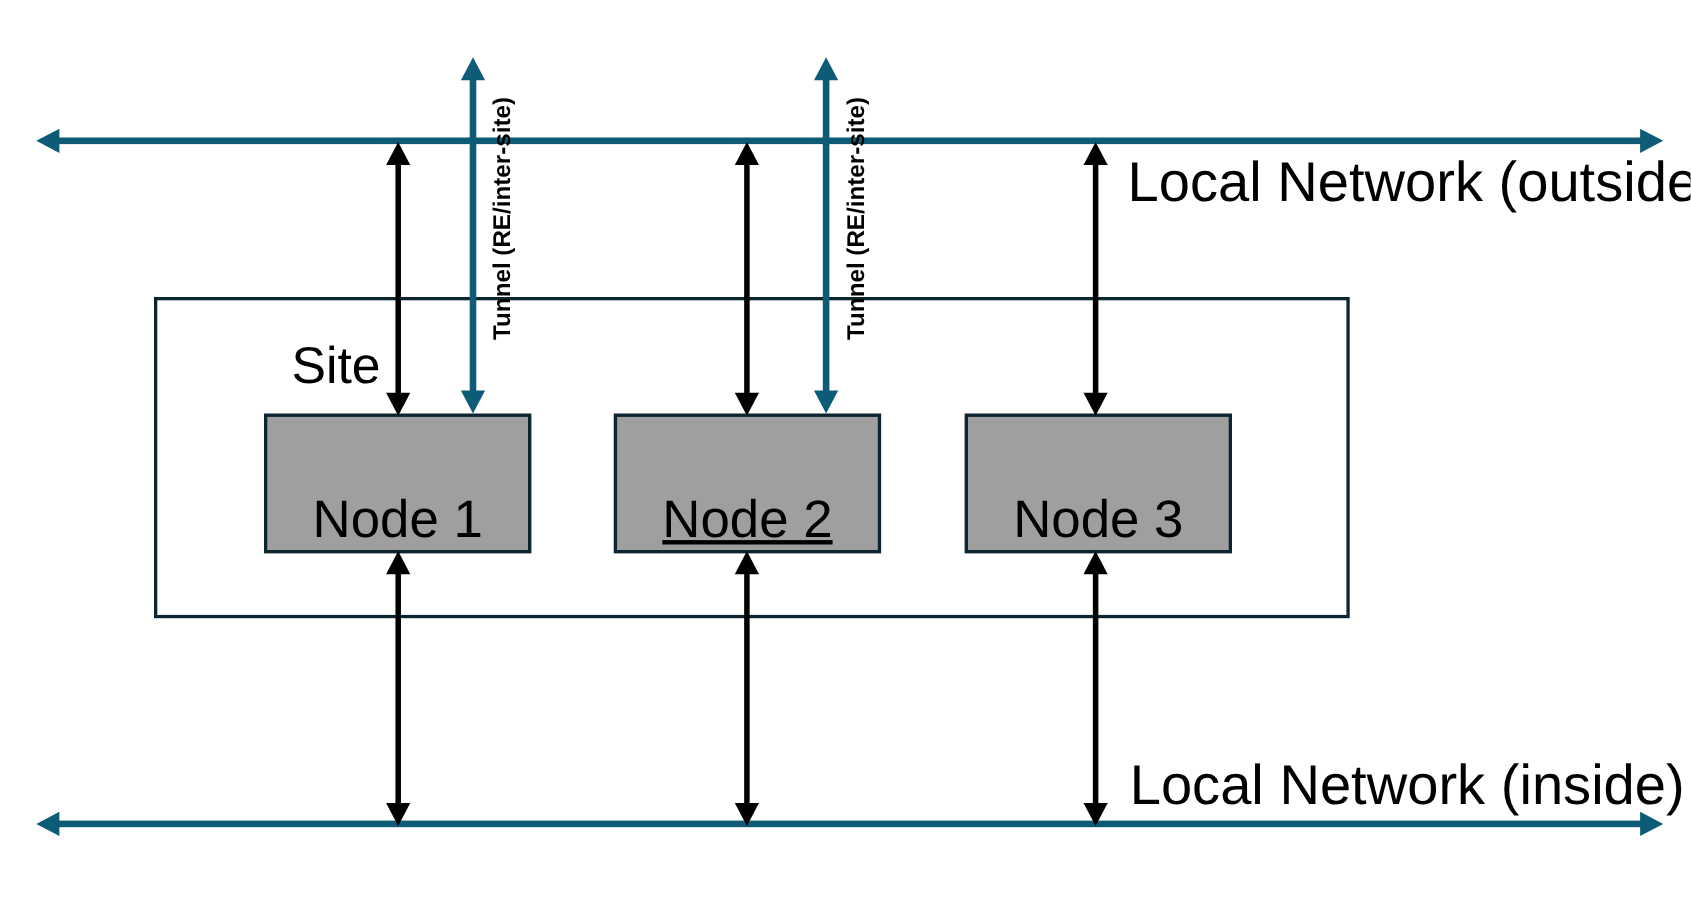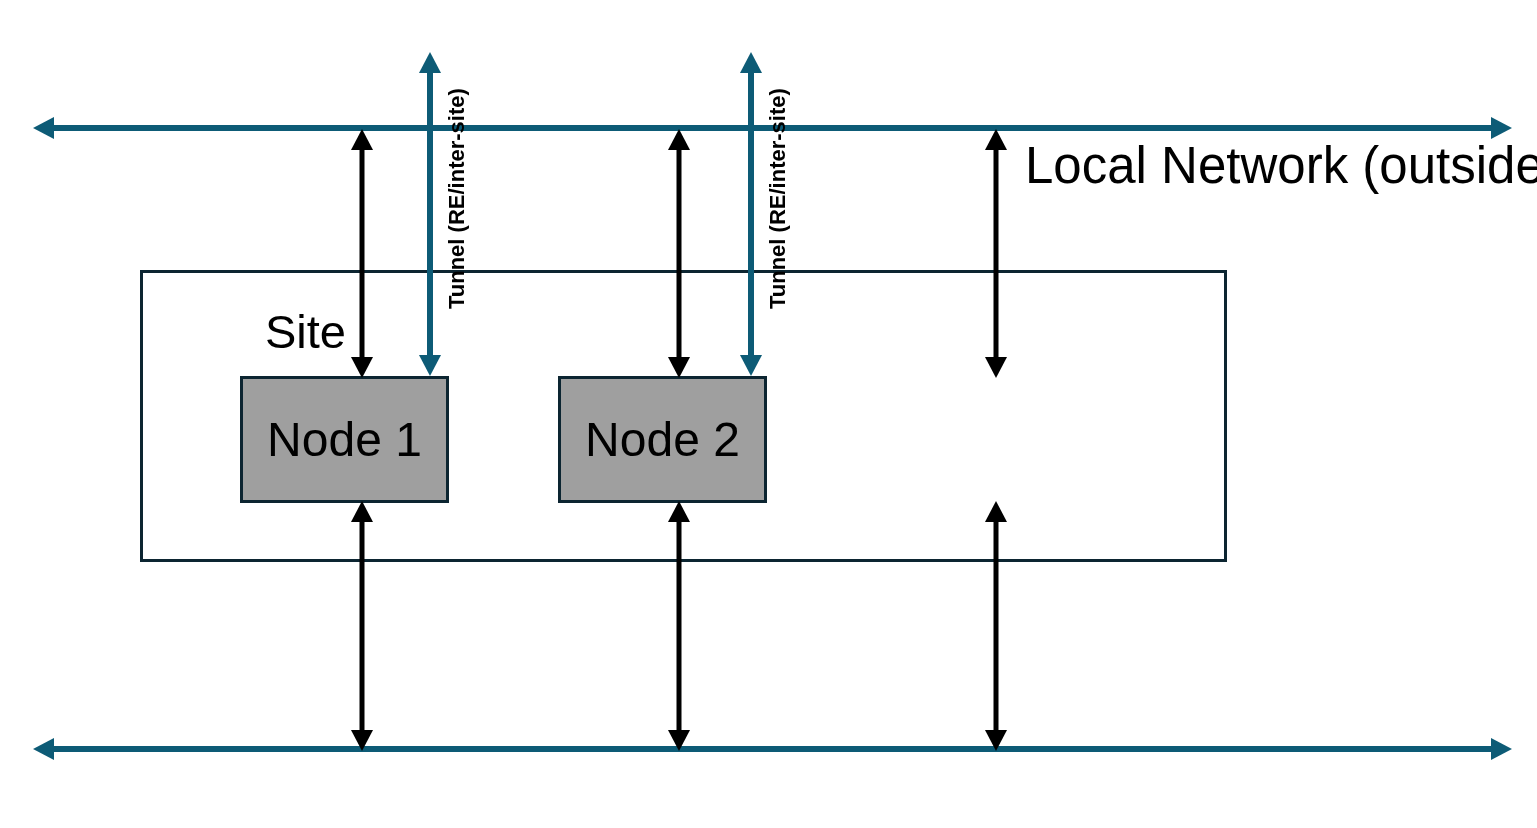--- a/index.html
+++ b/index.html
@@ -79,27 +79,27 @@
     position: absolute; left: 140px; top: 270px; width: 1087px; height: 292px;
     border: 3px solid var(--border-dark); background: transparent;
   }
   .site-label {
     position: absolute; left: 237px; top: 306px;
     font-size: 47px; line-height: 1.1; color: var(--text-color); margin-left: 28px;
   }
 
   
   .node {
-    position: absolute; top: 376px; width: 209px; height: 127px;
+    position: absolute; top: 376px; width: 243px; height: 127px;
     background: var(--node-fill); border: 3px solid var(--border-dark);
-    display: flex; align-items: center; justify-content: center;
+    display: flex; align-items: flex-end; justify-content: center;
   }
   .node .node-label { font-size: 48px; color: var(--text-color); }
   .node-1 { left: 240px; }
-  .node-2 { left: 558px; }
+  .node-2 { left: 558px; text-decoration: underline; }
   .node-3 { left: 877px; }
 
   
   .net-label {
     position: absolute; font-size: 51px; line-height: 1.1; color: var(--text-color);
     white-space: nowrap;
   }
   .net-label.outside { left: 1025px; top: 138px; }
   .net-label.inside  { left: 1027px; top: 686px; }
 
@@ -120,34 +120,38 @@
 
   <div class="site-box"></div>
   <div class="site-label">Site</div>
 
   <div class="node node-1">
     <span class="node-label">Node 1</span>
   </div>
   <div class="node node-2">
     <span class="node-label">Node 2</span>
   </div>
+  <div class="node node-3">
+    <span class="node-label">Node 3</span>
+  </div>
 
   <div class="h-arrow outside">
     <div class="head-left"></div>
     <div class="shaft"></div>
     <div class="head-right"></div>
   </div>
 
   <div class="h-arrow inside">
     <div class="head-left"></div>
     <div class="shaft"></div>
     <div class="head-right"></div>
   </div>
 
   <div class="net-label outside">Local Network (outside)</div>
+  <div class="net-label inside">Local Network (inside)</div>
 
   <div class="v-arrow conn-top conn-n1">
     <div class="head-up"></div>
     <div class="shaft"></div>
     <div class="head-down"></div>
   </div>
   <div class="v-arrow conn-top conn-n2">
     <div class="head-up"></div>
     <div class="shaft"></div>
     <div class="head-down"></div>

